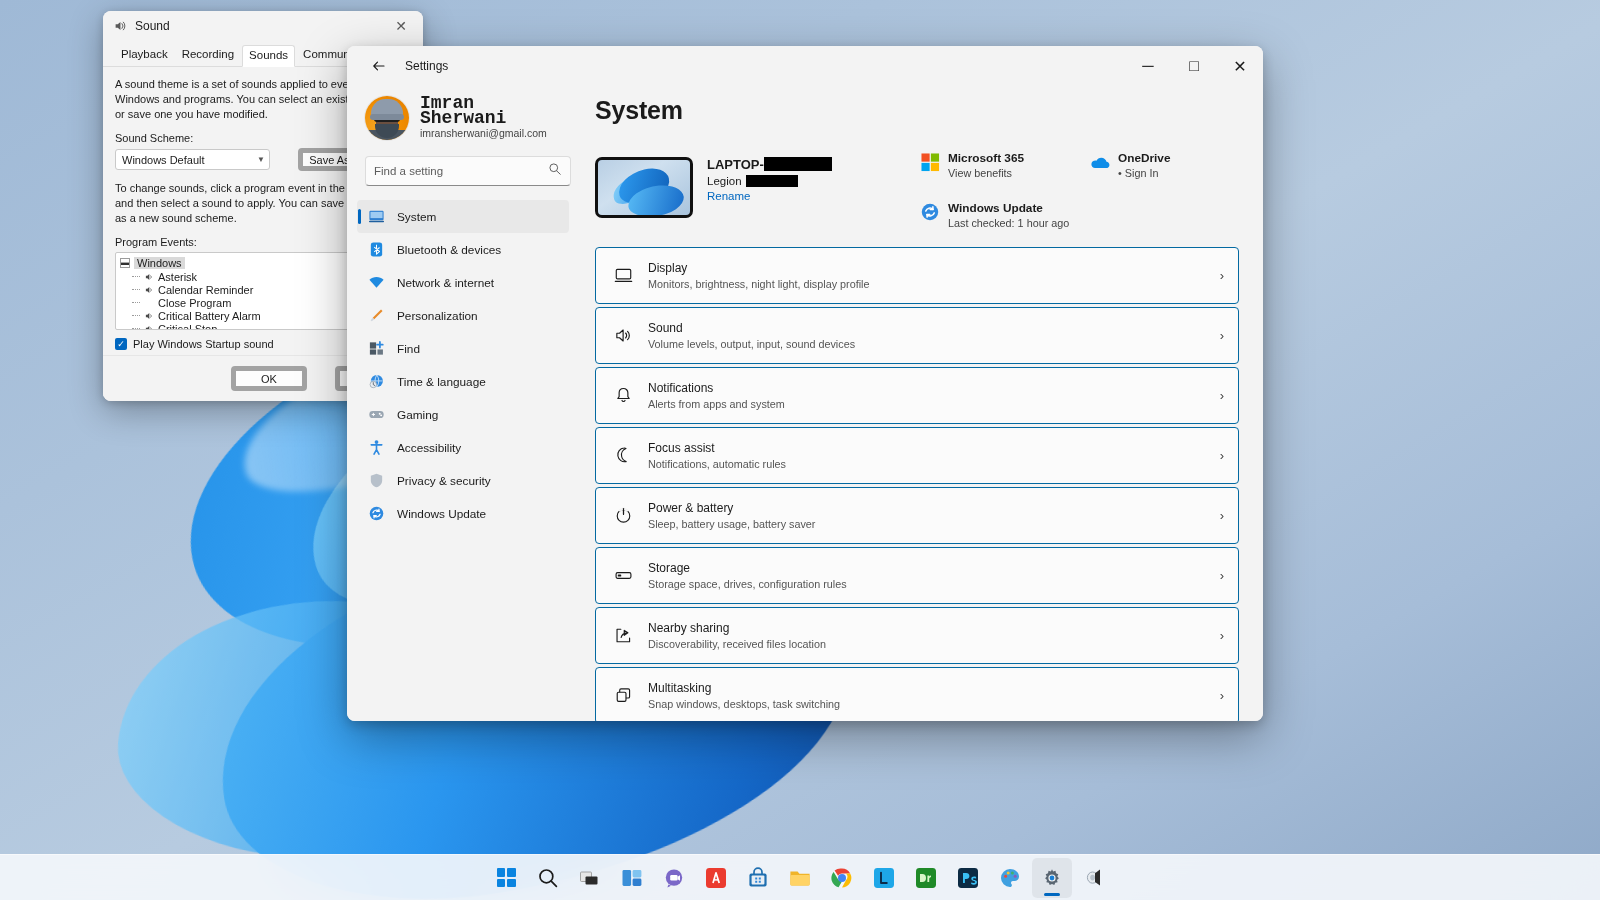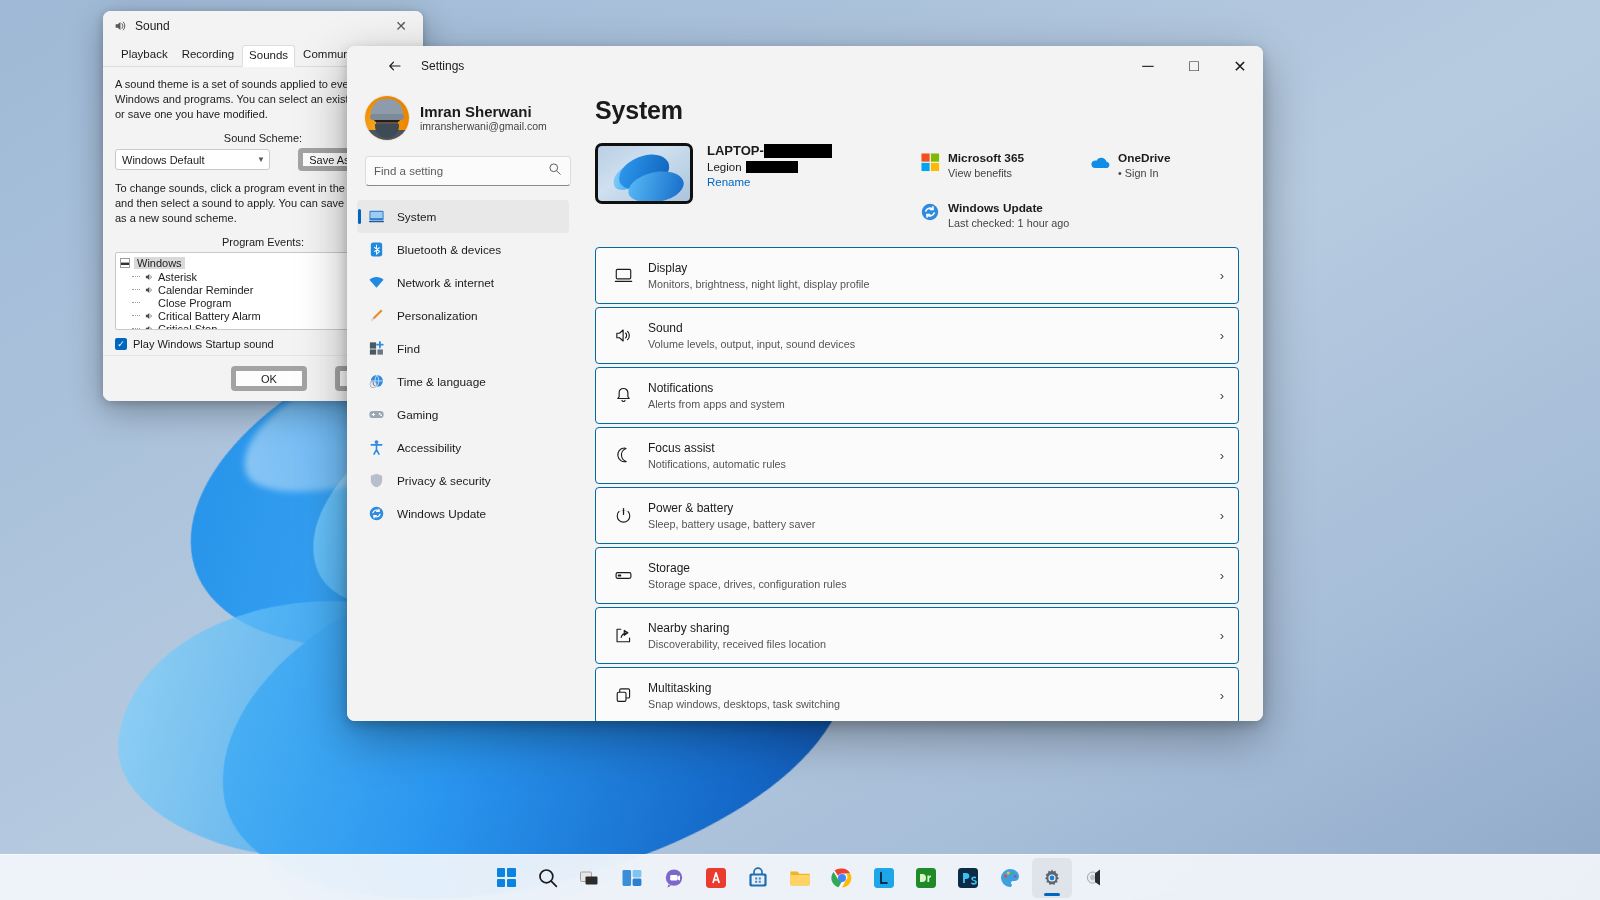--- a/index.html
+++ b/index.html
@@ -85,21 +85,21 @@
     display:flex; gap:2px; padding: 4px 10px 0 12px; font-size:11.5px;
     border-bottom: 1px solid #dcdcdc; background:#f3f3f3;
   }
   .sd-tab {
     padding: 3px 6px 5px 6px; color:#1b1b1b; border-radius:3px 3px 0 0;
     position:relative; top:1px;
   }
   .sd-tab.active { background:#fff; border:1px solid #dcdcdc; border-bottom-color:#fff; }
   .sd-body { padding: 10px 12px 0 12px; background:#f3f3f3; }
   .sd-desc { font-size:11px; line-height:15px; color:#1b1b1b; margin-bottom:10px; }
-  .sd-label { font-size:11px; margin-bottom:4px; color:#1b1b1b;text-align:center; }
+  .sd-label { font-size:11px; margin-bottom:4px; color:#1b1b1b; }
   .sd-label.dim { color:#9a9a9a; }
   .sd-row { display:flex; align-items:center; gap:8px; margin-bottom:10px; }
   .sd-combo {
     flex: 0 0 155px; height:21px; background:#fff; border:1px solid #c9c9c9;
     border-radius:3px; display:flex; align-items:center; padding:0 4px 0 6px;
     font-size:11px; color:#1b1b1b; justify-content:space-between;
   }
   .sd-combo.dim { background:#f0f0f0; color:#a6a6a6; border-color:#dcdcdc; }
   .sd-chev { font-size:8px; color:#555; }
   .sd-btn {
@@ -142,21 +142,21 @@
 
   
   #settings-window {
     position: absolute; left: 347px; top: 46px; width: 916px; height: 675px;
     background: #f3f3f3; border-radius: 8px; overflow: hidden;
     box-shadow: 0 16px 48px rgba(0,0,0,.34), 0 4px 12px rgba(0,0,0,.20);
     display: flex; flex-direction: column;
   }
   .st-titlebar {
     height: 40px; background: #f3f3f3; display:flex; align-items:center;
-    flex: 0 0 40px; position: relative; padding-left: 24px;
+    flex: 0 0 40px; position: relative; padding-left: 8px;
   }
   .st-back {
     width:32px; height:32px; border-radius:4px; display:flex;
     align-items:center; justify-content:center; color:#1b1b1b; margin-left:8px;
   }
   .st-app-title { font-size: 12px; color:#1b1b1b; margin-left: 10px; }
   .st-wincontrols { position:absolute; right:0; top:0; display:flex; height:40px; }
   .st-wc {
     width:46px; height:40px; display:flex; align-items:center; justify-content:center;
     color:#1b1b1b;
@@ -192,21 +192,21 @@
     background:#1f1f1f; border-radius:3px;
   }
   .av-beard {
     position:absolute; left:10px; top:28px; width:24px; height:14px;
     background:#3e4a55; border-radius: 0 0 12px 12px;
   }
   .av-shoulder {
     position:absolute; left:0; bottom:0; width:44px; height:10px;
     background:#4a5560;
   }
-  .st-username { font-size:15px; font-weight:bold; color:#1b1b1b; line-height:15px; }
+  .st-username { font-size:18px; font-weight:bold; color:#1b1b1b; line-height:15px;font-family:Liberation Mono, monospace; }
   .st-useremail { font-size:10.5px; color:#444; line-height:14px; }
   .st-search {
     margin: 16px 0 0 8px; height: 30px; width: 206px;
     background:#fbfbfb; border:1px solid #dcdcdc; border-bottom-color:#8a8a8a;
     border-radius:4px; display:flex; align-items:center; padding: 0 8px;
   }
   .st-search input {
     border:none; outline:none; background:transparent; flex:1;
     font-size:11.5px; color:#5a5a5a; font-family:"Liberation Sans", sans-serif;
   }
@@ -223,21 +223,21 @@
     background:#0067c0; border-radius:2px;
   }
   .st-nav-ico { width:17px; height:17px; flex:0 0 17px; display:flex; align-items:center; justify-content:center; }
 
   
   .st-content {
     flex:1 1 auto; background:#f3f3f3; padding: 0 24px 0 16px;
     overflow:hidden; position:relative;
   }
   .st-page-title { font-size: 25px; color:#1b1b1b; margin: 10px 0 0 0; letter-spacing:-.2px; }
-  .st-hero { display:flex; align-items:flex-start; margin-top: 18px; }
+  .st-hero { display:flex; align-items:center; margin-top: 18px; }
   .st-device { display:flex; gap:14px; }
   .st-device-img {
     width: 98px; height: 61px; border-radius: 7px;
     border: 3px solid #101010; background:#0b1a2b; overflow:hidden; position:relative;
     flex:0 0 98px;
   }
   .dev-wall {
     position:absolute; inset:0;
     background: linear-gradient(145deg,#b9cfe4 0%, #cfe0ef 40%, #a9c4dd 100%);
   }

